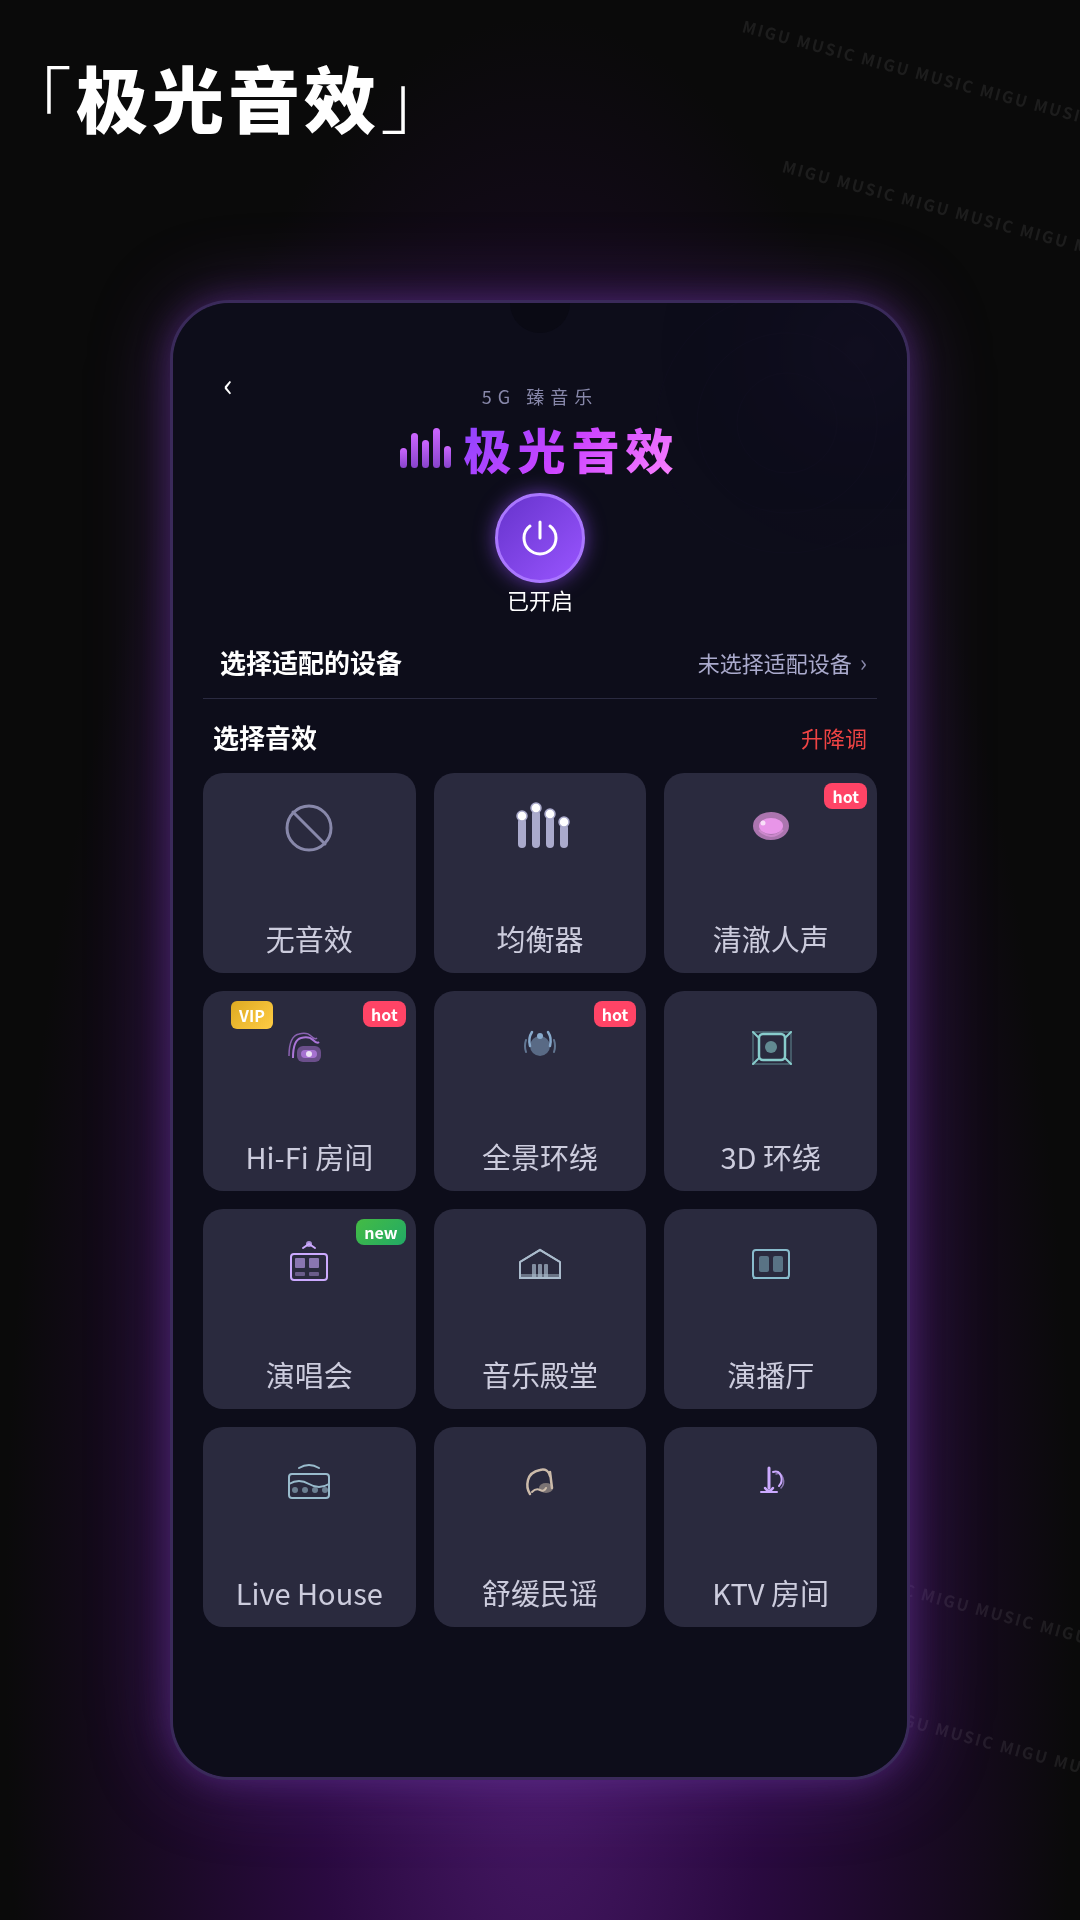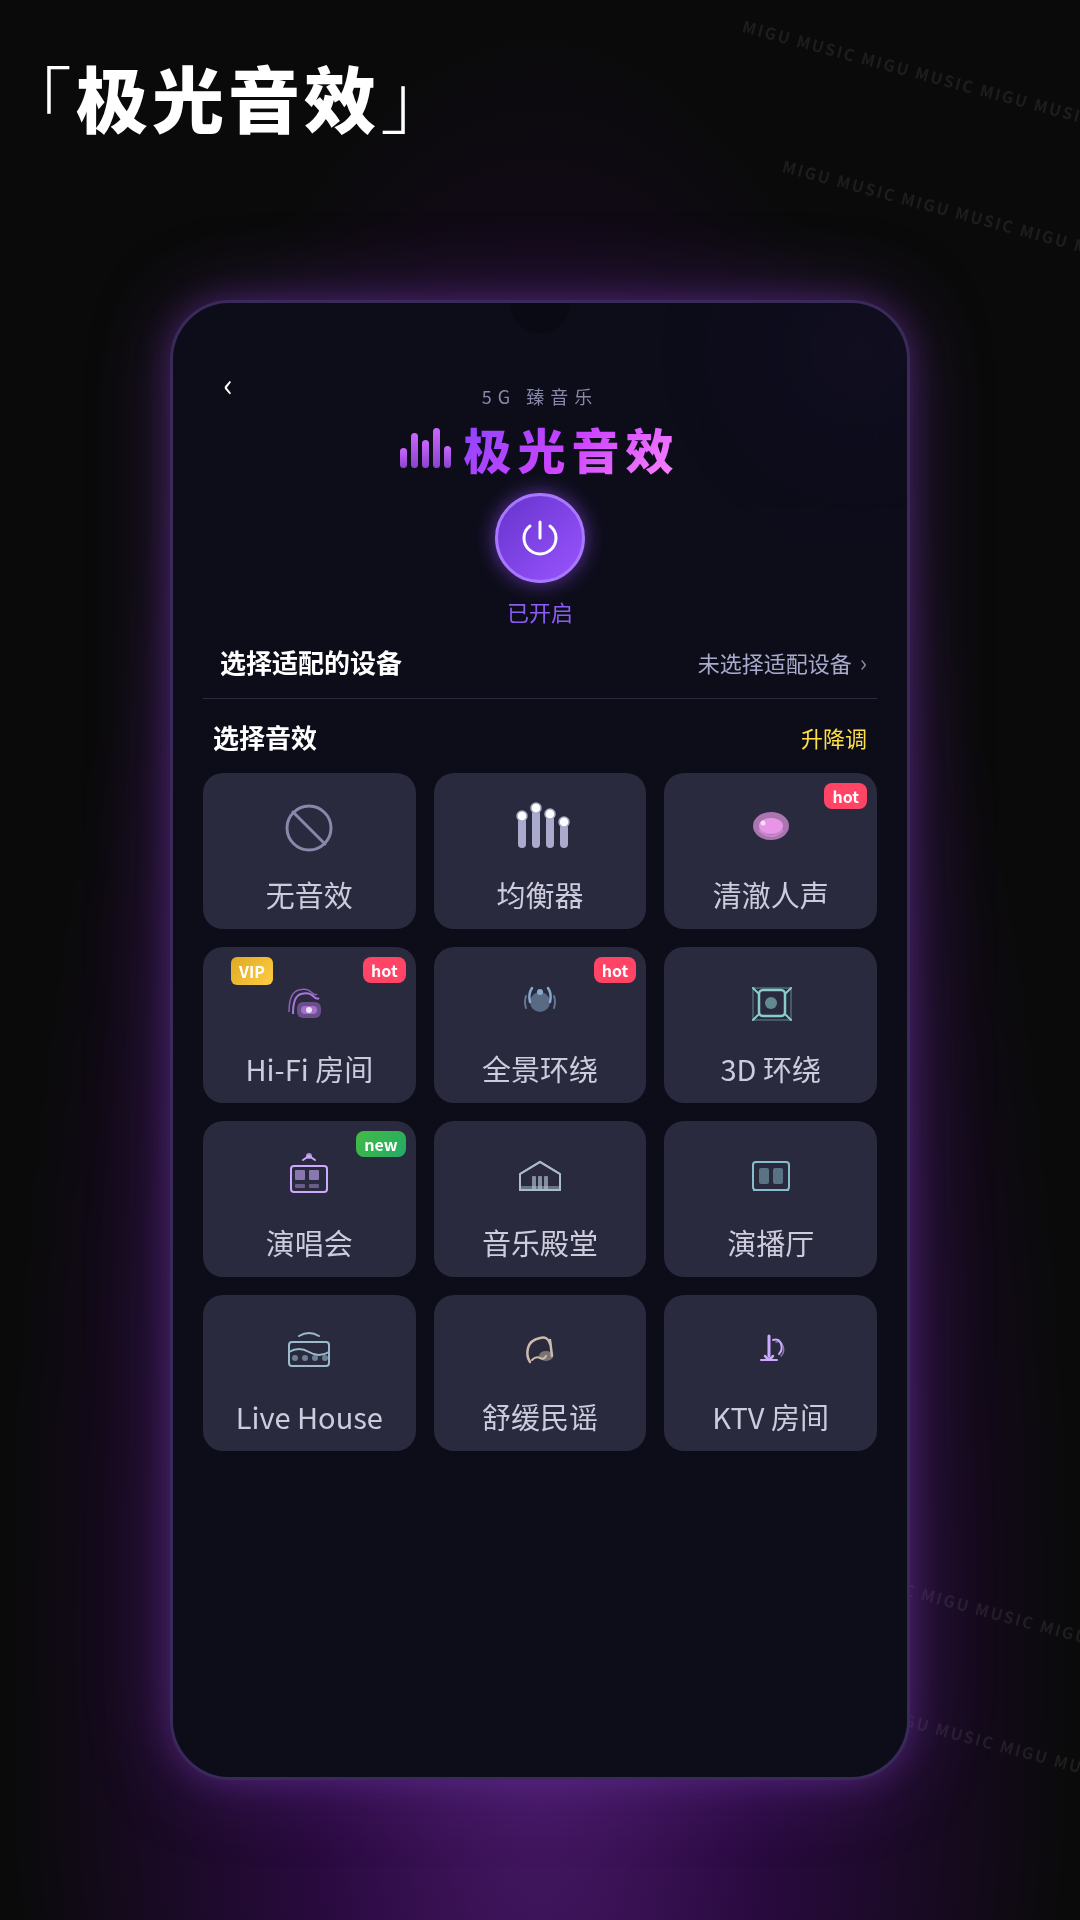--- a/index.html
+++ b/index.html
@@ -203,23 +203,22 @@
       background: linear-gradient(135deg, #6633cc, #9955ff);
       border: 3px solid #aa77ff;
       display: flex;
       align-items: center;
       justify-content: center;
       cursor: pointer;
       box-shadow: 0 0 20px rgba(150, 80, 255, 0.6);
     }
 
     .power-status {
-      margin-top: 12px;
       font-size: 22px;
-      color: #8b5cf6;
+      color: #ffffff;
     }
 
     
     .device-row {
       position: absolute;
       top: 340px;
       left: 30px;
       right: 30px;
       display: flex;
       align-items: center;
@@ -262,21 +261,21 @@
     }
 
     .effect-label {
       font-size: 26px;
       color: #ffffff;
       font-weight: 600;
     }
 
     .pitch-btn {
       font-size: 22px;
-      color: #fde047;
+      color: #ef4444;
     }
 
     
     .effects-grid {
       position: absolute;
       top: 470px;
       left: 30px;
       right: 30px;
       z-index: 5;
       display: grid;
@@ -288,20 +287,21 @@
       background: #2a2a3e;
       border-radius: 20px;
       padding: 20px 10px 14px;
       display: flex;
       flex-direction: column;
       align-items: center;
       justify-content: center;
       cursor: pointer;
       position: relative;
       min-height: 145px;
+      gap: 44px;
     }
 
     .effect-card-icon {
       width: 70px;
       height: 70px;
       display: flex;
       align-items: center;
       justify-content: center;
       font-size: 44px;
       margin-bottom: 10px;

